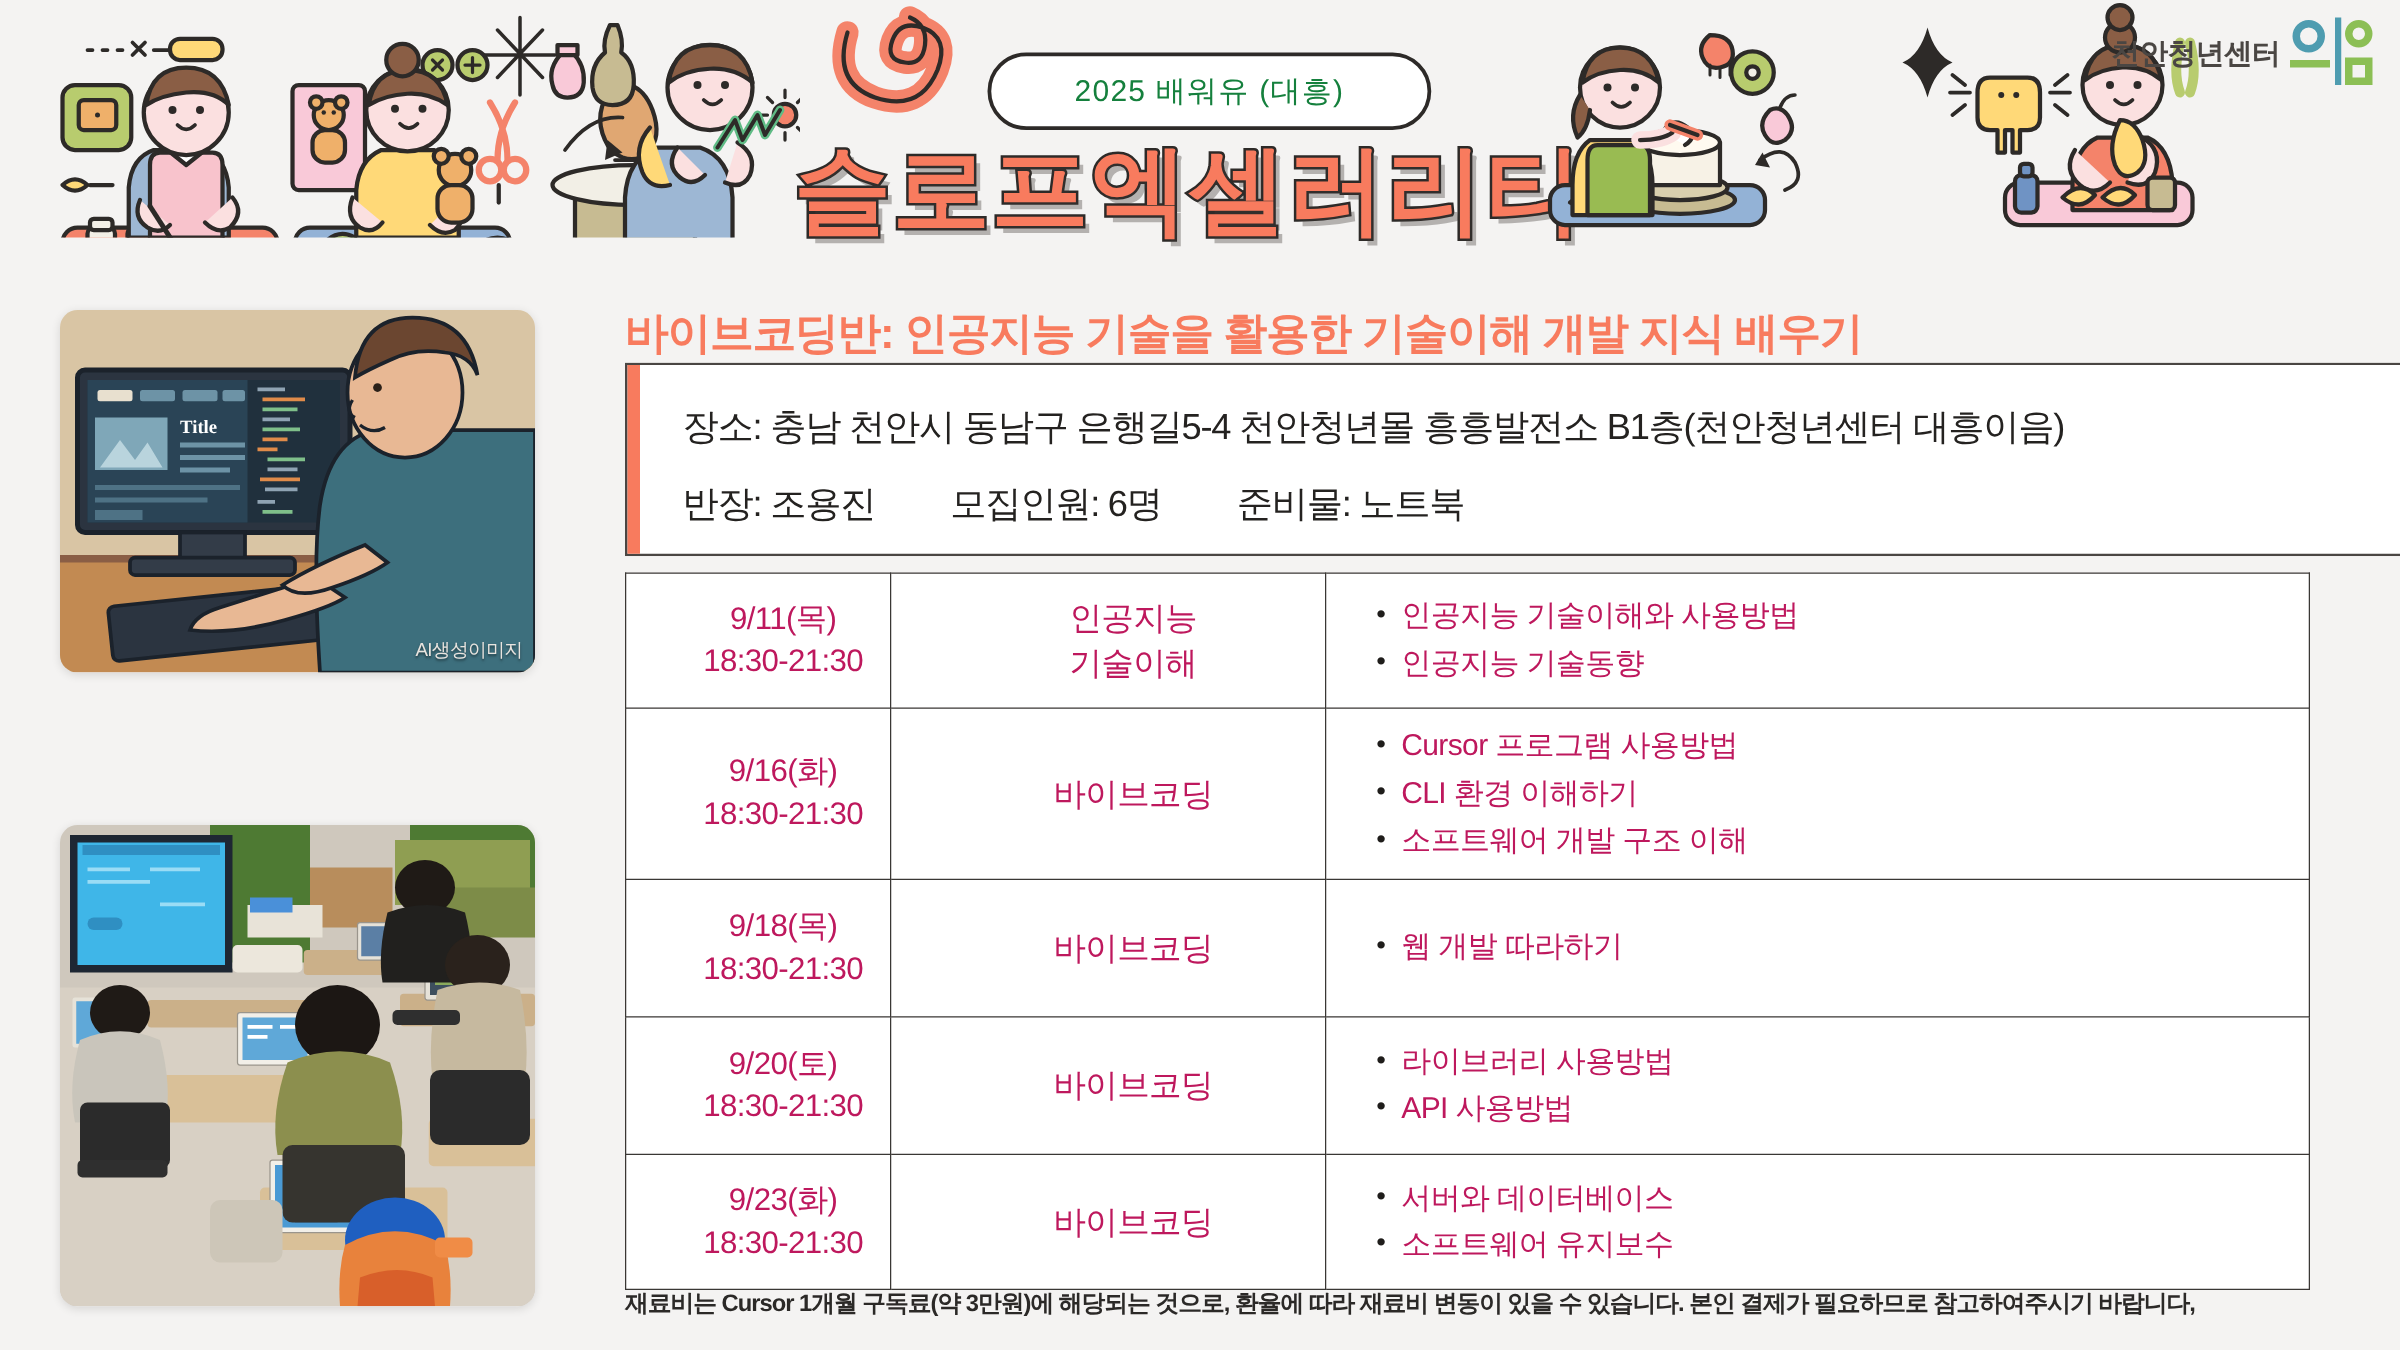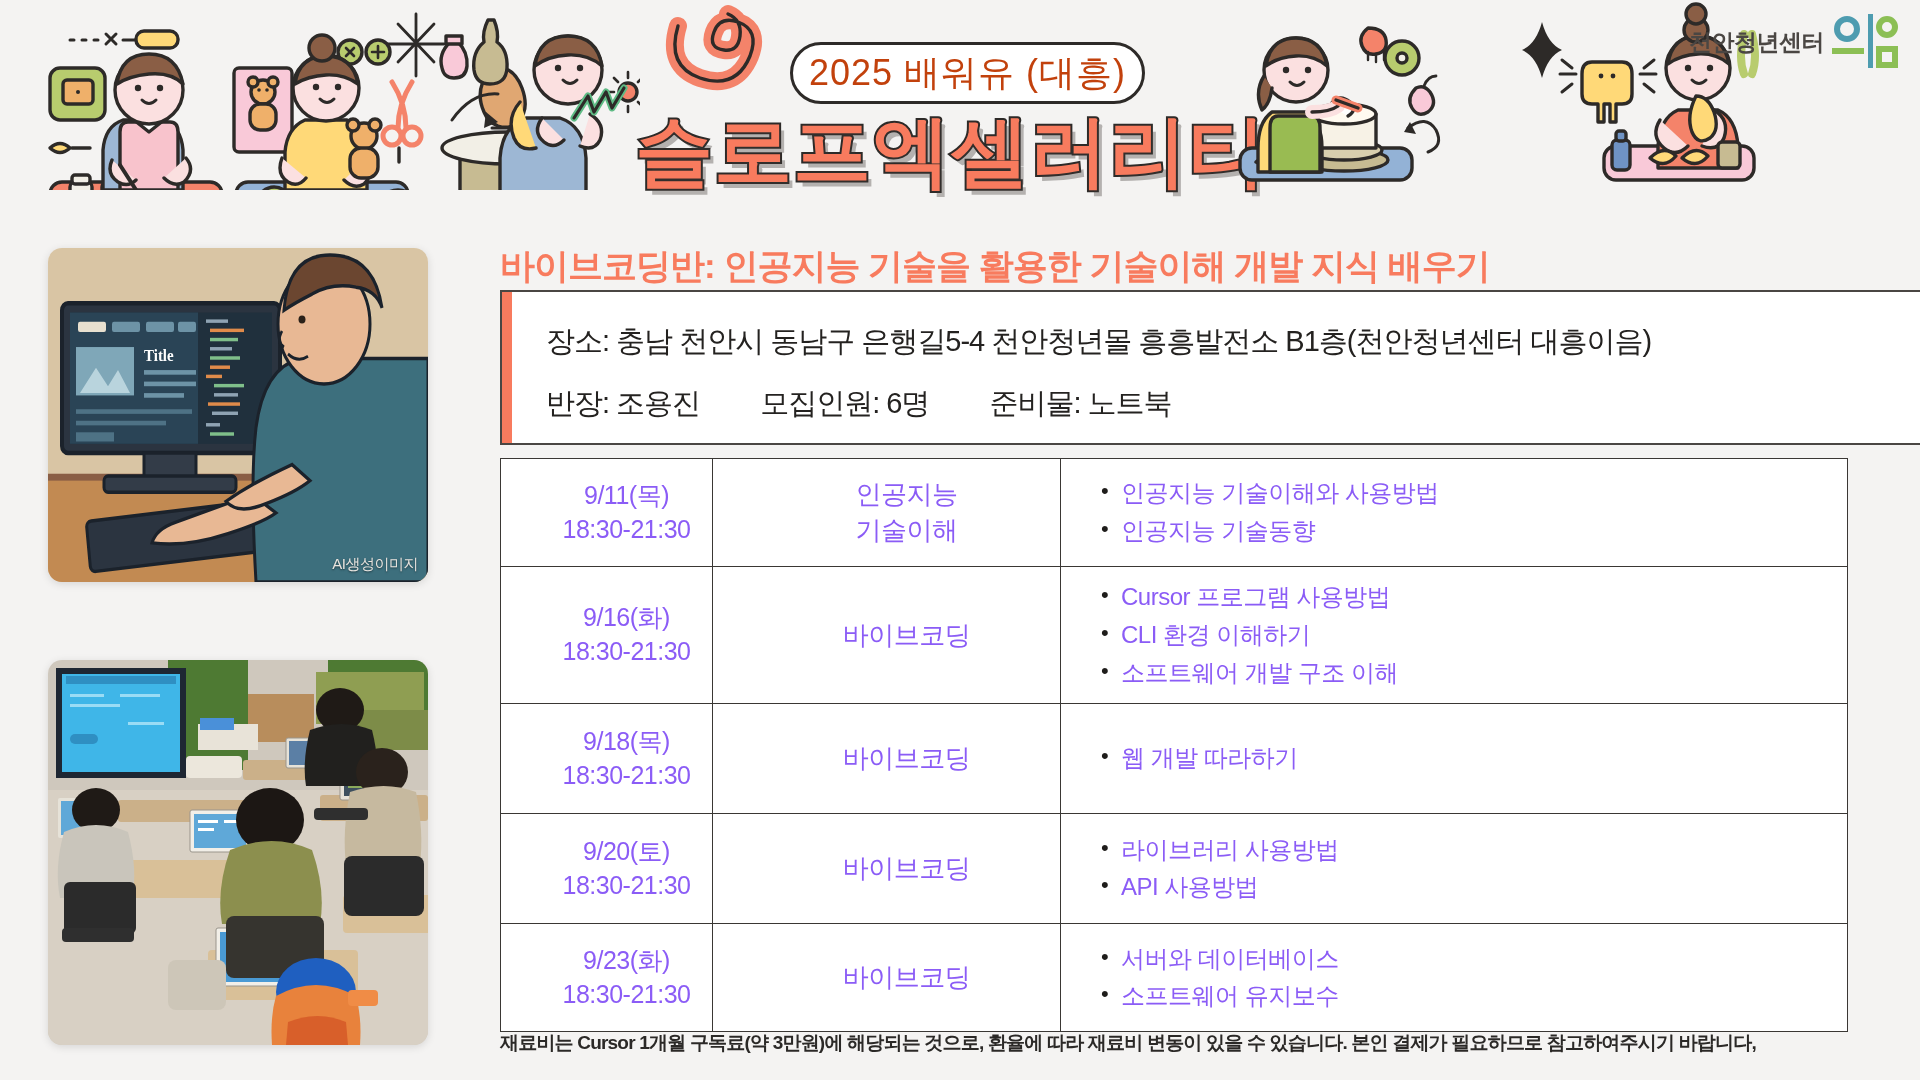--- a/index.html
+++ b/index.html
@@ -14,21 +14,21 @@
   
   .header-band { position: absolute; left: 0; top: 0; width: 1920px; height: 200px; }
 
   .badge {
     position: absolute; left: 790px; top: 42px;
     width: 355px; height: 62px;
     border: 3px solid #2d2a28; border-radius: 40px;
     background: #ffffff;
     display: flex; align-items: center; justify-content: center;
   }
-  .badge-text { font-size: 36px; color: #c2410c; letter-spacing: 1px; white-space: nowrap; }
+  .badge-text { font-size: 24px; color: #15803d; letter-spacing: 1px; white-space: nowrap; }
 
   .main-title {
     position: absolute; left: 635px; top: 100px;
     font-size: 78px; font-weight: bold; letter-spacing: 1px;
     color: #F87B5E;
     -webkit-text-stroke: 4px #2d2a28;
     paint-order: stroke fill;
     text-shadow: 5px 6px 0 rgba(60,55,52,.35);
     white-space: nowrap;
   }
@@ -45,21 +45,21 @@
   
   .illus { position: absolute; top: 0; height: 190px; }
   .illus svg { display: block; }
 
   
   .photo {
     position: absolute; left: 48px;
     border-radius: 14px; overflow: hidden;
     box-shadow: 0 2px 8px rgba(0,0,0,.12);
   }
-  .photo-ai { top: 248px; width: 380px; height: 334px; }
+  .photo-ai { top: 248px; width: 380px; height: 290px; }
   .photo-class { top: 660px; width: 380px; height: 385px; }
   .photo svg { display: block; width: 100%; height: 100%; }
   .ai-watermark {
     position: absolute; right: 10px; bottom: 8px;
     font-size: 15px; color: #e8e4df; letter-spacing: -0.5px;
     text-shadow: 0 1px 2px rgba(0,0,0,.5);
   }
 
   
   .subtitle {
@@ -84,21 +84,21 @@
   .schedule {
     position: absolute; left: 500px; top: 458px;
     width: 1348px;
     border-collapse: collapse;
     background: #ffffff;
     table-layout: fixed;
   }
   .schedule td {
     border: 1.5px solid #3a3734;
     vertical-align: middle;
-    color: #8b5cf6;
+    color: #be185d;
     letter-spacing: -0.5px;
     padding-left: 40px;
   }
   .col-date   { width: 212px; text-align: center; font-size: 25px; line-height: 1.35; }
   .col-topic  { width: 348px; text-align: center; font-size: 26px; line-height: 1.35; }
   .col-detail { padding: 10px 0 10px 18px; font-size: 24px; line-height: 1.45; margin-left: 24px; }
   .col-detail ul { list-style: none; }
   .col-detail li { position: relative; padding-left: 20px; margin: 3px 0; }
   .col-detail li::before {
     content: "•"; position: absolute; left: 0; top: -1px; font-size: 22px; color: #1f1d1b;

